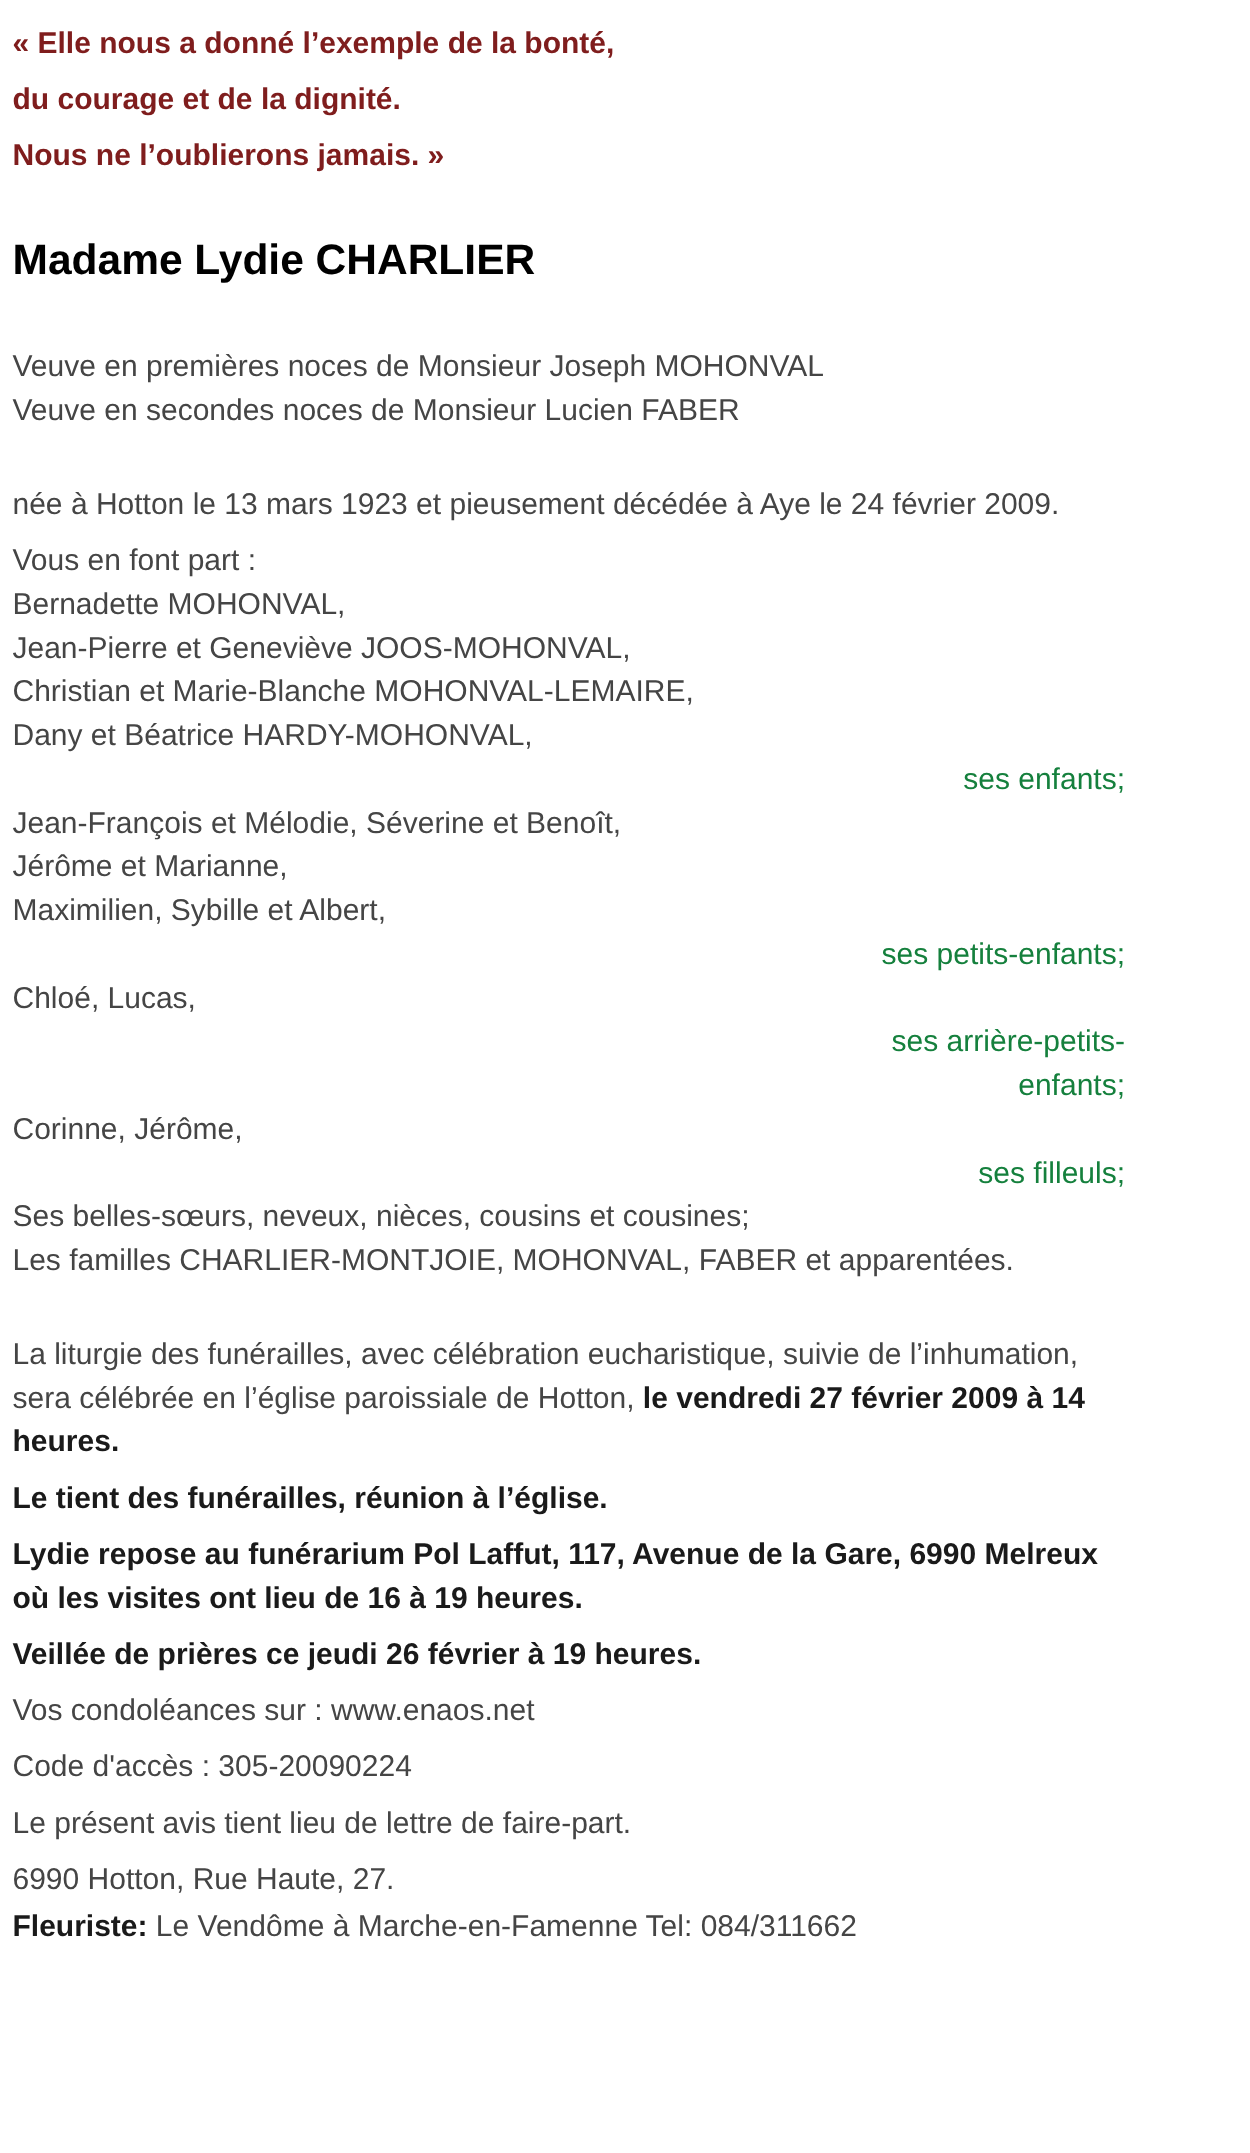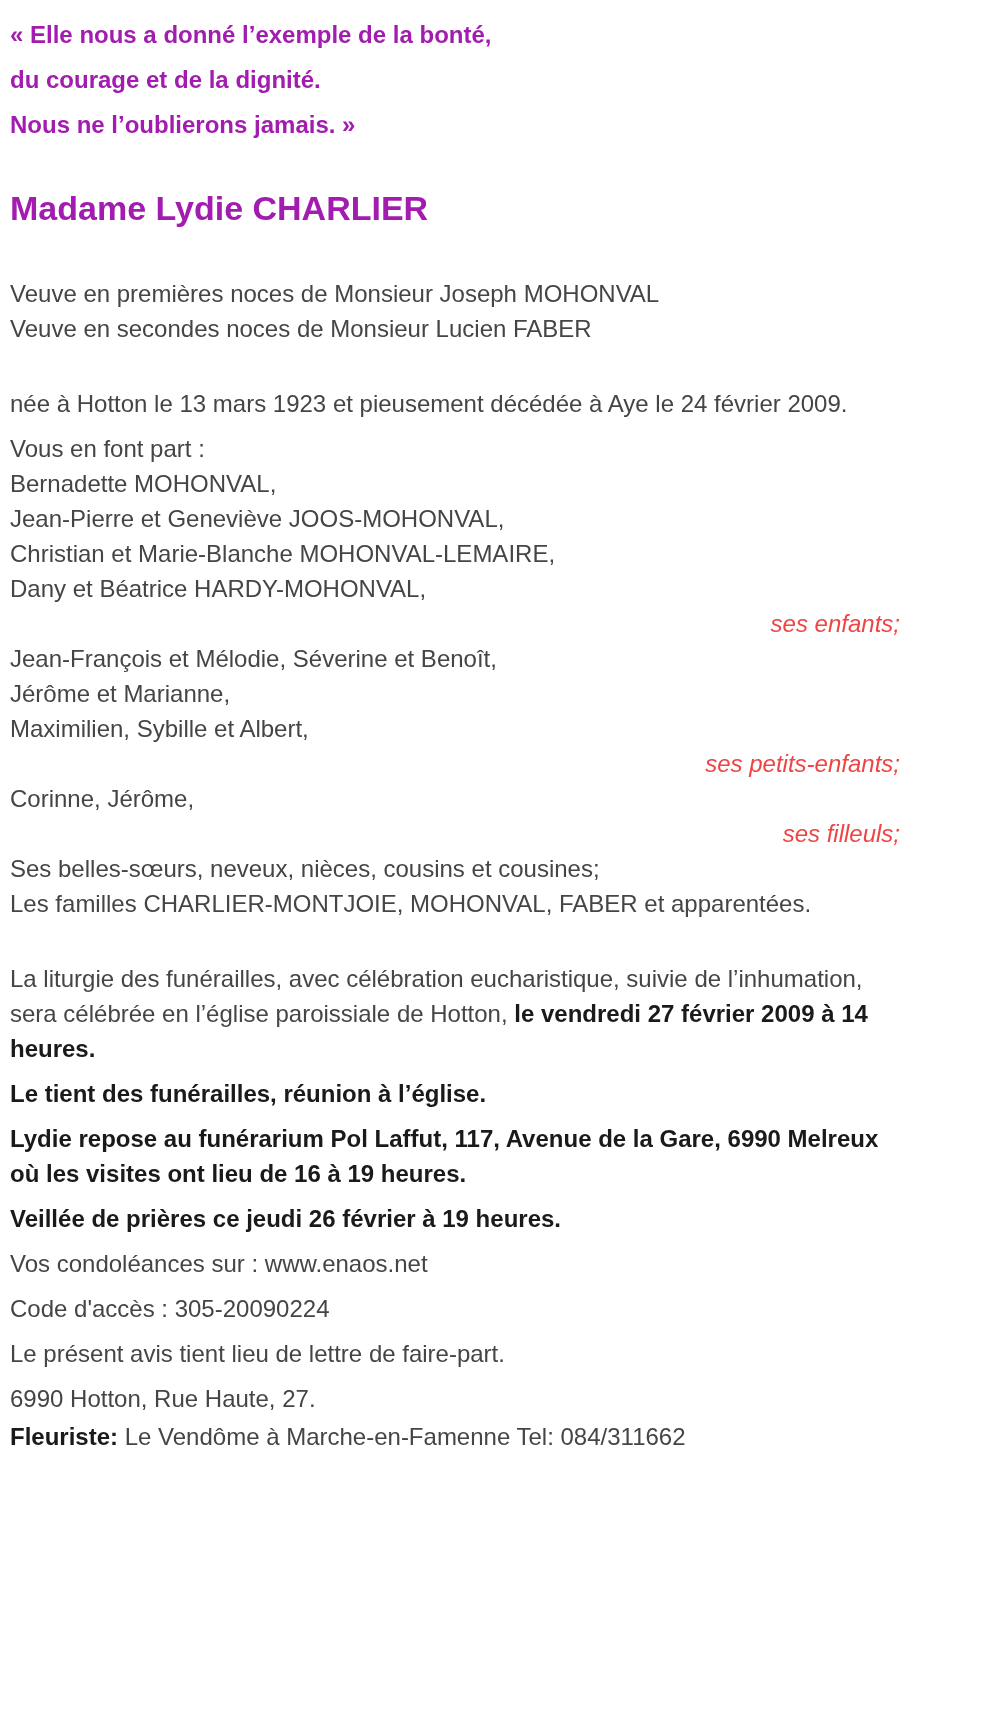--- a/index.html
+++ b/index.html
@@ -10,49 +10,48 @@
     width: 1000px;
     min-height: 1722px;
     background: #ffffff;
     padding: 12px 100px 60px 10px;
   }
 
   .quote-line {
     font-weight: 700;
     font-size: 24px;
     line-height: 45px;
-    color: #a21caf;
+    color: #7f1d1d;
   }
 
   .title {
     margin-top: 42px;
     font-size: 34px;
     line-height: 1.15;
     font-weight: 700;
-    color: #a21caf;
+    color: #000000;
   }
 
   .body-text {
     font-size: 24px;
     line-height: 35px;
     color: #454545;
   }
 
   .line { font-size: 24px; line-height: 35px; }
 
   .marriages { margin-top: 48px; }
   .life-dates { margin-top: 40px; max-width: 890px; }
   .family-intro { margin-top: 10px; }
 
   .relation-label {
-    font-style: italic;
     text-align: right;
     margin-left: auto;
     max-width: 250px;
-    color: #ef4444;
+    color: #15803d;
   }
 
   .para { margin-top: 10px; max-width: 890px; }
   .liturgy { margin-top: 40px; }
   .address-block { }
   .florist { margin-top: 3px; }
 
   .bold-dark { font-weight: 700; color: #1a1a1a; }
 </style>
 </head>
@@ -85,20 +84,24 @@
     <div class="relation-label line">ses enfants;</div>
   </div>
 
   <div>
     <div class="line">Jean-François et Mélodie, Séverine et Benoît,</div>
     <div class="line">Jérôme et Marianne,</div>
     <div class="line">Maximilien, Sybille et Albert,</div>
     <div class="relation-label line">ses petits-enfants;</div>
   </div>
 
+  <div>
+    <div class="line">Chloé, Lucas,</div>
+    <div class="relation-label line">ses arrière-petits-enfants;</div>
+  </div>
 
   <div>
     <div class="line">Corinne, Jérôme,</div>
     <div class="relation-label line">ses filleuls;</div>
   </div>
 
   <div>
     <div class="line">Ses belles-sœurs, neveux, nièces, cousins et cousines;</div>
     <div class="line">Les familles CHARLIER-MONTJOIE, MOHONVAL, FABER et apparentées.</div>
   </div>

